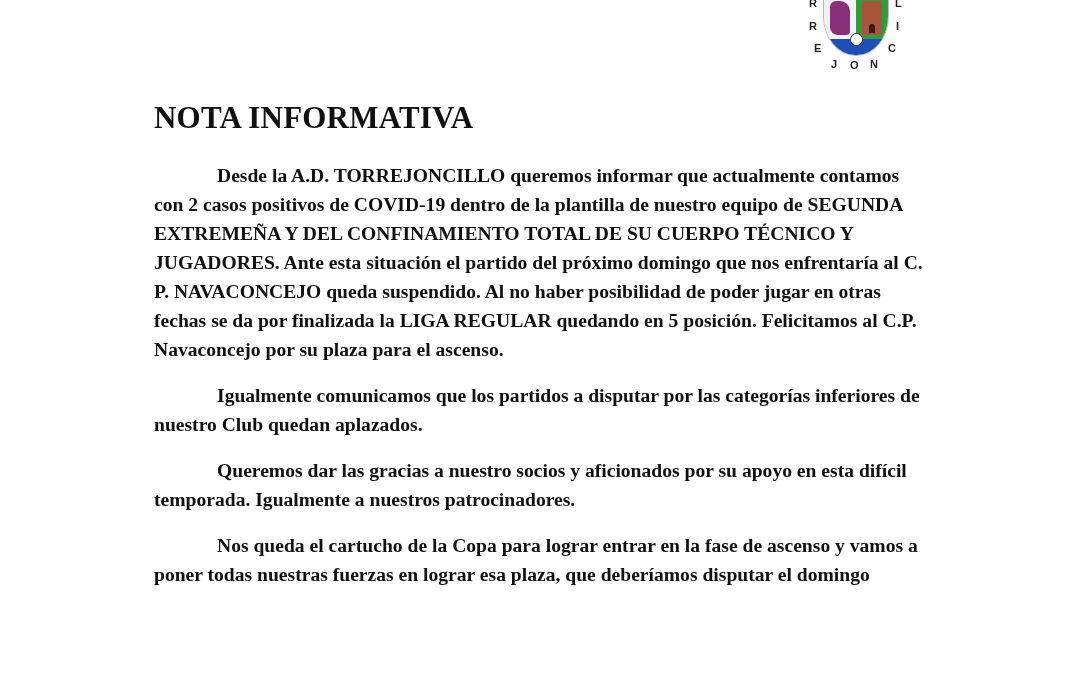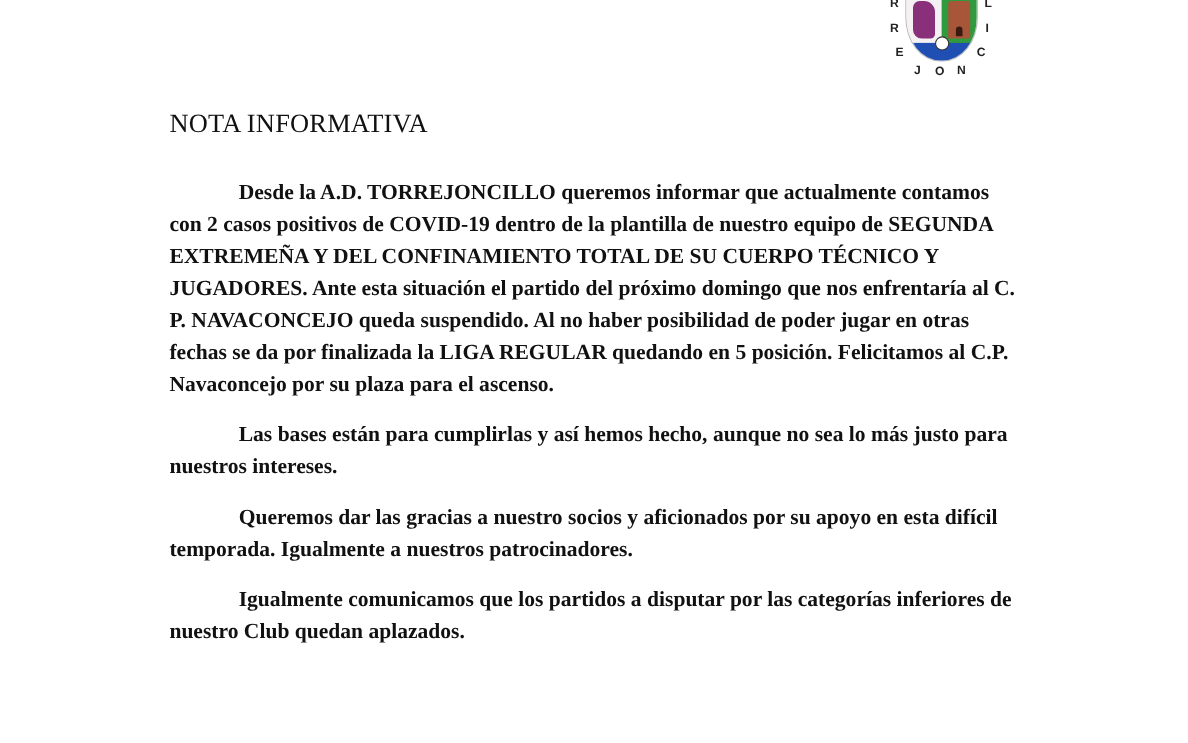--- a/index.html
+++ b/index.html
@@ -24,21 +24,21 @@
     .shield .left { position: absolute; left: 0; top: 0; width: 32px; height: 70px; background: #f4f0f4; }
     .shield .right { position: absolute; left: 32px; top: 0; width: 32px; height: 70px; background: #2f9a3e; }
     .shield .lion { position: absolute; left: 6px; top: 30px; width: 20px; height: 34px; background: #8a2f7a; border-radius: 6px 10px 4px 8px; }
     .shield .tower { position: absolute; left: 38px; top: 30px; width: 20px; height: 34px; background: #a8563a; border-radius: 3px 3px 0 0; }
     .shield .tower::after { content: ""; position: absolute; left: 7px; bottom: 2px; width: 6px; height: 9px; background: #3a1a10; border-radius: 3px 3px 0 0; }
     .shield .bottom { position: absolute; left: 0; top: 68px; width: 64px; height: 20px; background: #1f4fb3; }
     .shield .ball { position: absolute; left: 26px; top: 62px; width: 11px; height: 11px; background: #fff; border: 1px solid #333; border-radius: 50%; }
 
     .title {
       position: absolute; left: 154px; top: 100px;
-      font-size: 24px; letter-spacing: 0.2px; margin: 0; font-weight: normal;
+      font-size: 31px; letter-spacing: 0.2px; margin: 0; font-weight: bold;
     }
     .body {
       position: absolute; left: 154px; top: 161px; width: 775px;
       font-size: 19.6px; line-height: 29px;
     }
     .body p { margin: 0 0 17px 0; text-indent: 63px; font-weight: bold; }
   </style>
 </head>
 <body>
 
@@ -59,16 +59,16 @@
   <span class="letter" style="left:88px;top:42px">C</span>
   <span class="letter" style="left:31px;top:58px">J</span>
   <span class="letter" style="left:50px;top:59px">O</span>
   <span class="letter" style="left:70px;top:58px">N</span>
 </div>
 
 <h1 class="title">NOTA INFORMATIVA</h1>
 
 <div class="body">
   <p>Desde la A.D. TORREJONCILLO queremos informar que actualmente contamos con 2 casos positivos de COVID-19 dentro de la plantilla de nuestro equipo de SEGUNDA EXTREMEÑA Y DEL CONFINAMIENTO TOTAL DE SU CUERPO TÉCNICO Y JUGADORES. Ante esta situación el partido del próximo domingo que nos enfrentaría al C. P. NAVACONCEJO queda suspendido. Al no haber posibilidad de poder jugar en otras fechas se da por finalizada la LIGA REGULAR quedando en 5 posición. Felicitamos al C.P. Navaconcejo por su plaza para el ascenso.</p>
-  <p>Las bases están para cumplirlas y así hemos hecho, aunque no sea lo más justo para nuestros intereses.</p>
+  <p>Igualmente comunicamos que los partidos a disputar por las categorías inferiores de nuestro Club quedan aplazados.</p>
   <p>Queremos dar las gracias a nuestro socios y aficionados por su apoyo en esta difícil temporada. Igualmente a nuestros patrocinadores.</p>
-  <p>Igualmente comunicamos que los partidos a disputar por las categorías inferiores de nuestro Club quedan aplazados.</p>
+  <p>Nos queda el cartucho de la Copa para lograr entrar en la fase de ascenso y vamos a poner todas nuestras fuerzas en lograr esa plaza, que deberíamos disputar el domingo</p>
 </div>
 
 </body></html>

